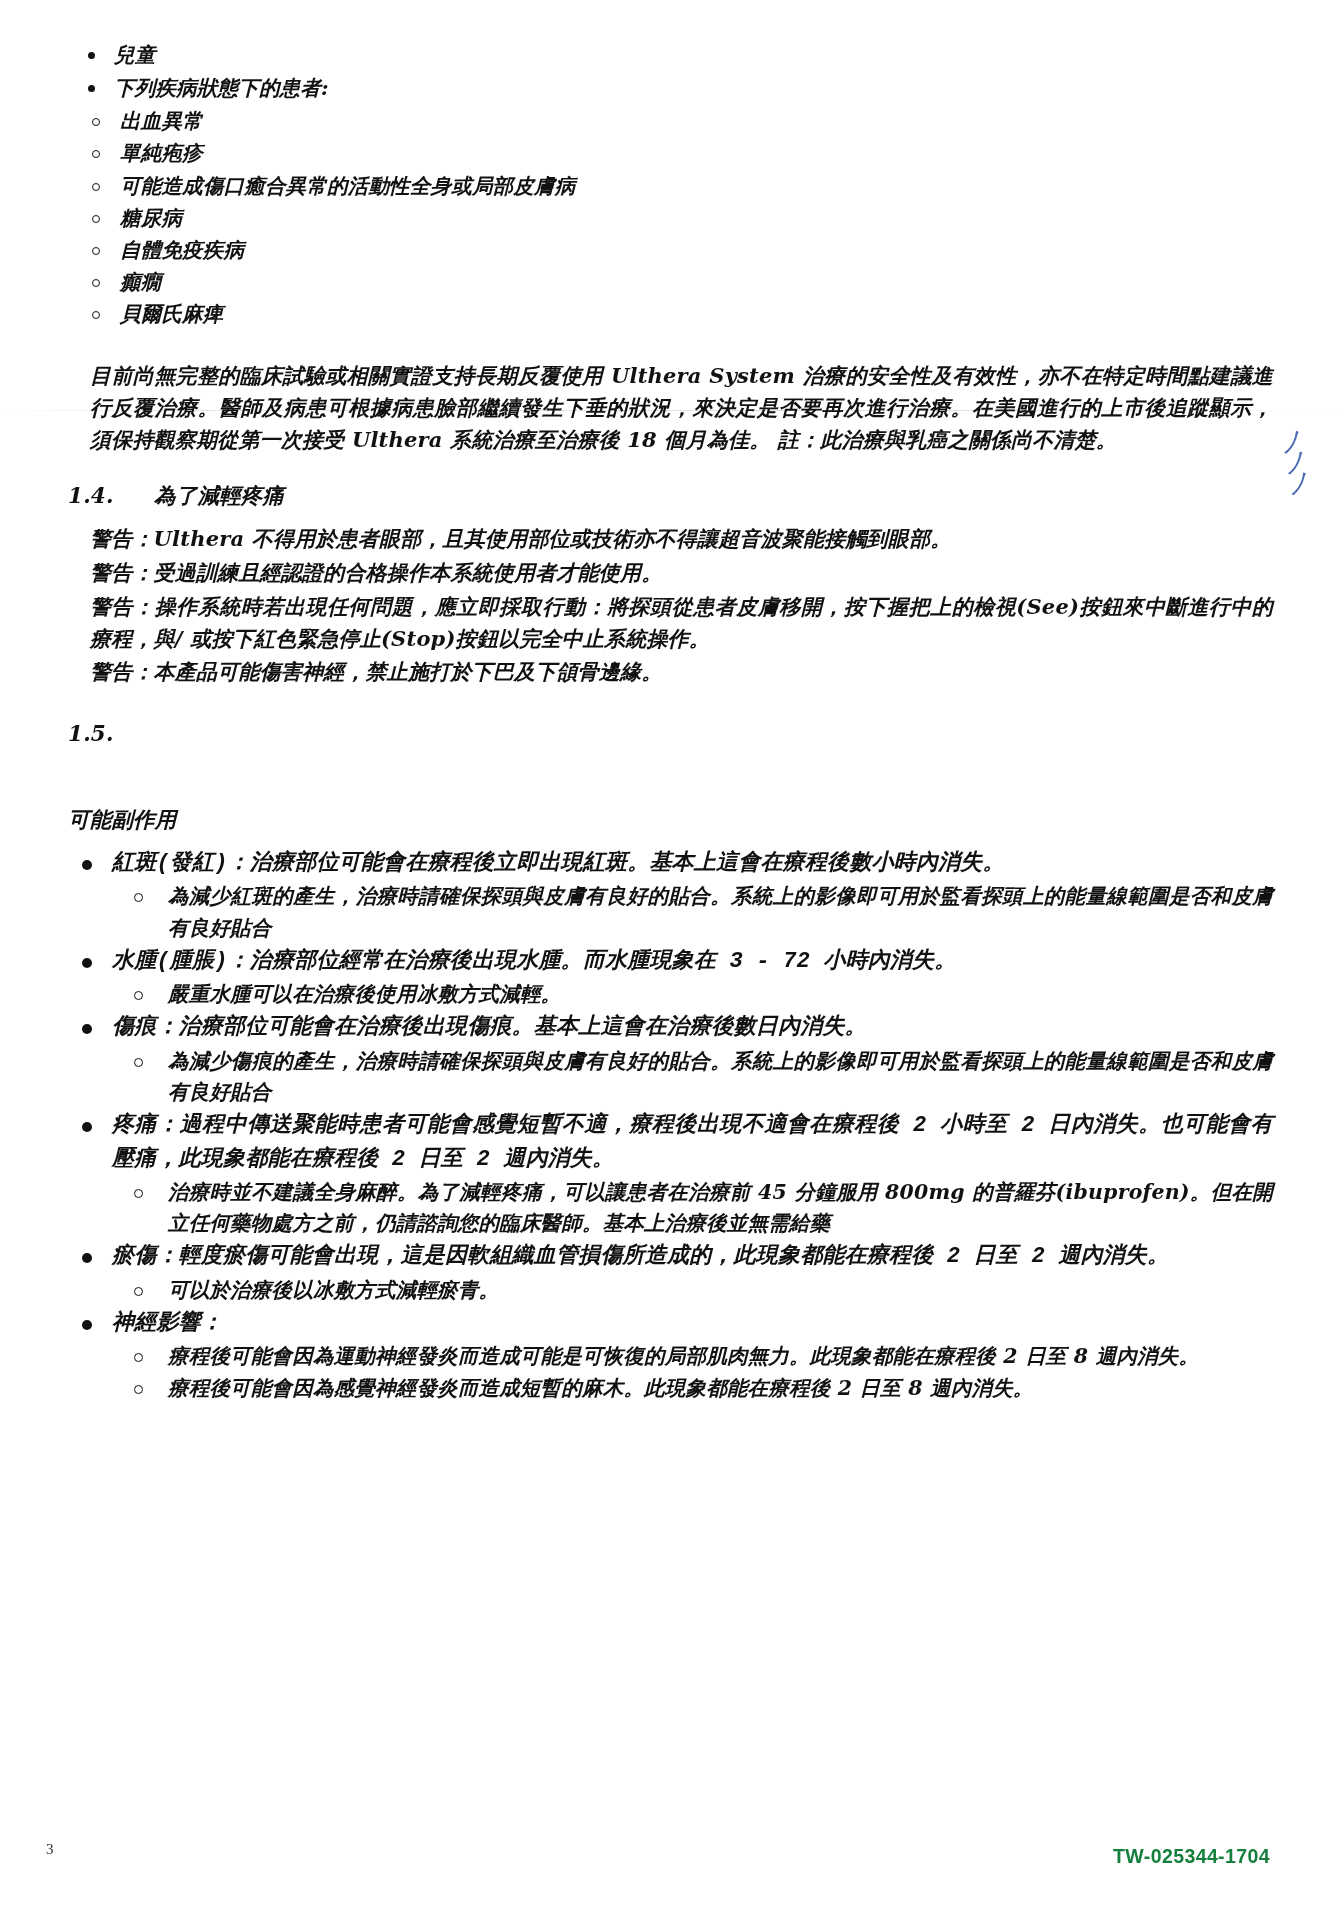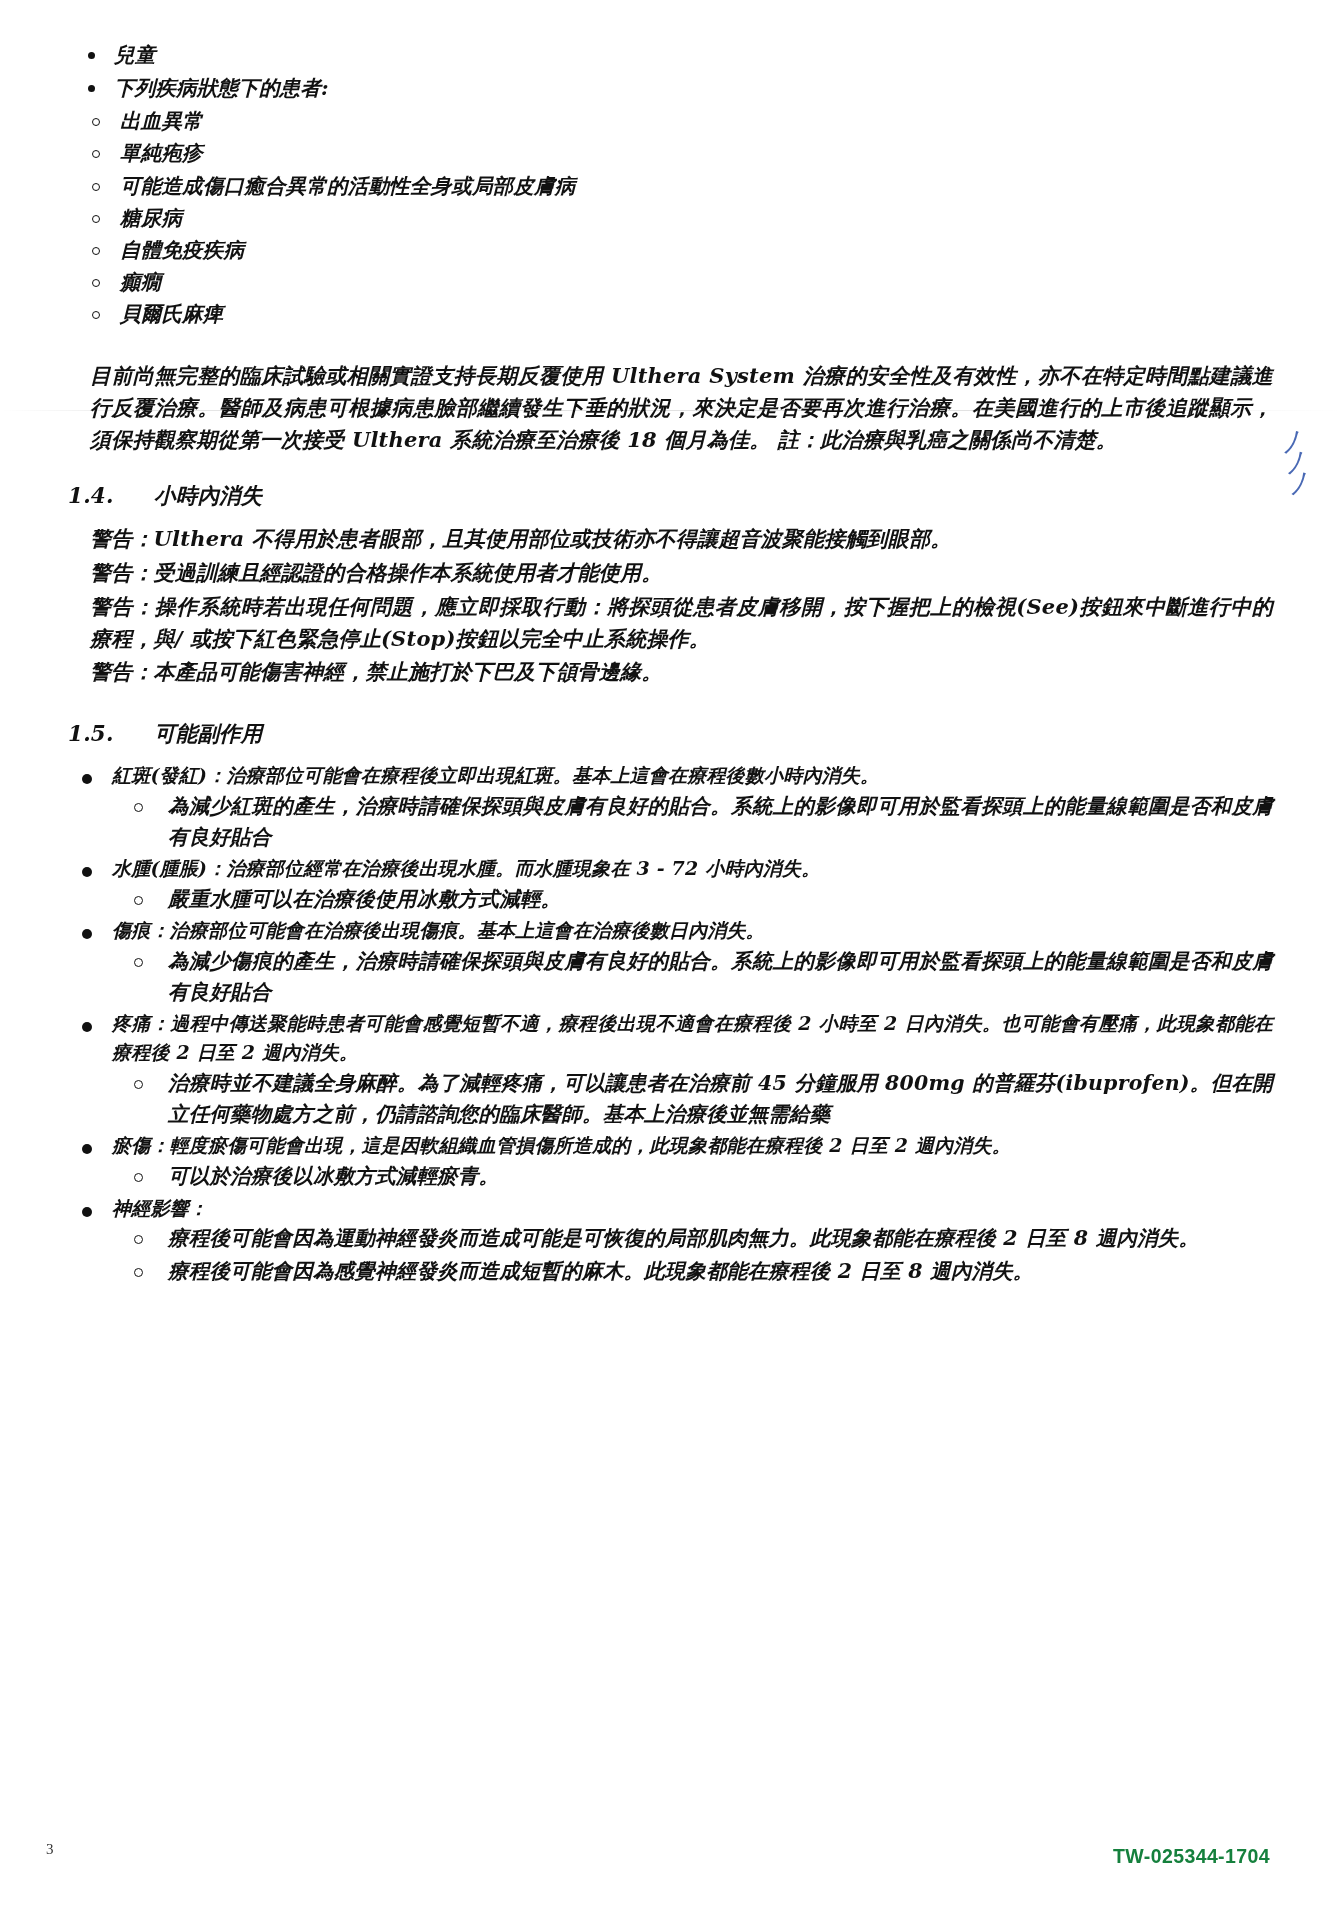--- a/index.html
+++ b/index.html
@@ -114,23 +114,24 @@
 
   
   .se-list {
     list-style: none;
     margin: 10px 0 0 0;
     padding: 0;
   }
   .se-item {
     position: relative;
     padding-left: 44px;
-    font-size: 19px;
+    font-size: 22px;
     margin-bottom: 1px;
     text-align: justify;
+    font-family: Liberation Mono, monospace;
   }
   .se-item::before {
     content: "";
     position: absolute;
     left: 14px;
     top: 13px;
     width: 10px;
     height: 10px;
     background: #111;
     border-radius: 50%;
@@ -220,31 +221,31 @@
       <li>糖尿病</li>
       <li>自體免疫疾病</li>
       <li>癲癇</li>
       <li>貝爾氏麻痺</li>
     </ul>
 
     <div class="para txt hang" style="margin-top:30px;">目前尚無完整的臨床試驗或相關實證支持長期反覆使用 Ulthera System 治療的安全性及有效性，亦不在特定時間點建議進行反覆治療。醫師及病患可根據病患臉部繼續發生下垂的狀況，來決定是否要再次進行治療。在美國進行的上市後追蹤顯示，須保持觀察期從第一次接受 Ulthera 系統治療至治療後 18 個月為佳。 註：此治療與乳癌之關係尚不清楚。</div>
 
     <div class="heading txt">
       <span class="num">1.4.</span>
-      <span class="h-title">小時內消失</span>
+      <span class="h-title">為了減輕疼痛</span>
     </div>
 
     <div class="warn-block">
       <div class="warn-line txt">警告：Ulthera 不得用於患者眼部，且其使用部位或技術亦不得讓超音波聚能接觸到眼部。</div>
       <div class="warn-line txt">警告：受過訓練且經認證的合格操作本系統使用者才能使用。</div>
       <div class="warn-line txt">警告：操作系統時若出現任何問題，應立即採取行動：將探頭從患者皮膚移開，按下握把上的檢視(See)按鈕來中斷進行中的療程，與/ 或按下紅色緊急停止(Stop)按鈕以完全中止系統操作。</div>
       <div class="warn-line txt">警告：本產品可能傷害神經，禁止施打於下巴及下頜骨邊緣。</div>
     </div>
 
-    <div class="heading txt" style="margin-top:30px;">
+    <div class="heading txt" style="margin-top:30px;flex-direction:column;">
       <span class="num">1.5.</span>
       <span class="h-title">可能副作用</span>
     </div>
 
 
     <div class="se-list">
 
       <div class="se-item txt">紅斑(發紅)：治療部位可能會在療程後立即出現紅斑。基本上這會在療程後數小時內消失。</div>
       <div class="se-sub txt">為減少紅斑的產生，治療時請確保探頭與皮膚有良好的貼合。系統上的影像即可用於監看探頭上的能量線範圍是否和皮膚有良好貼合</div>
 

